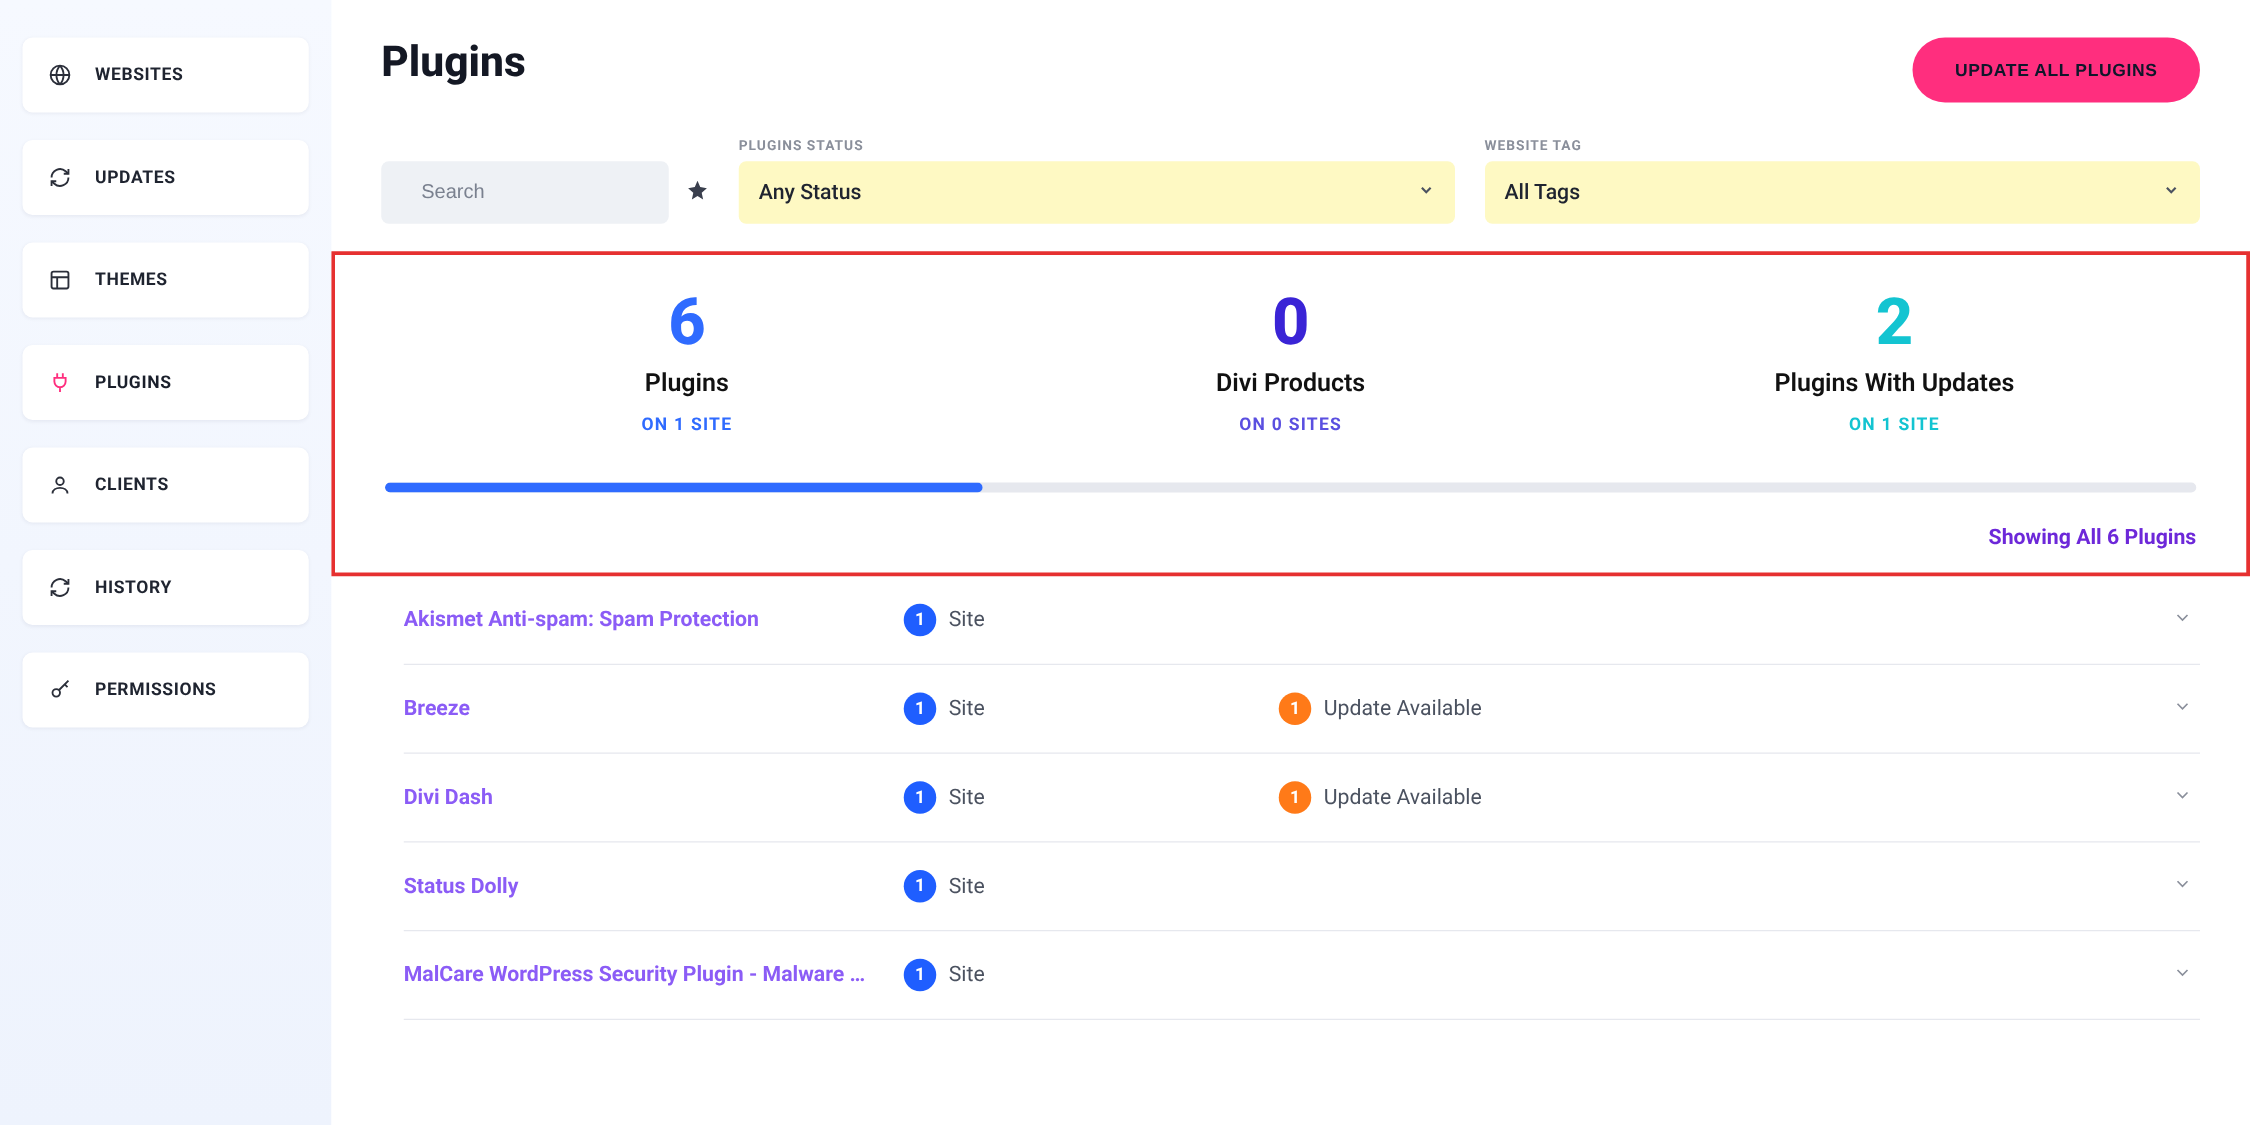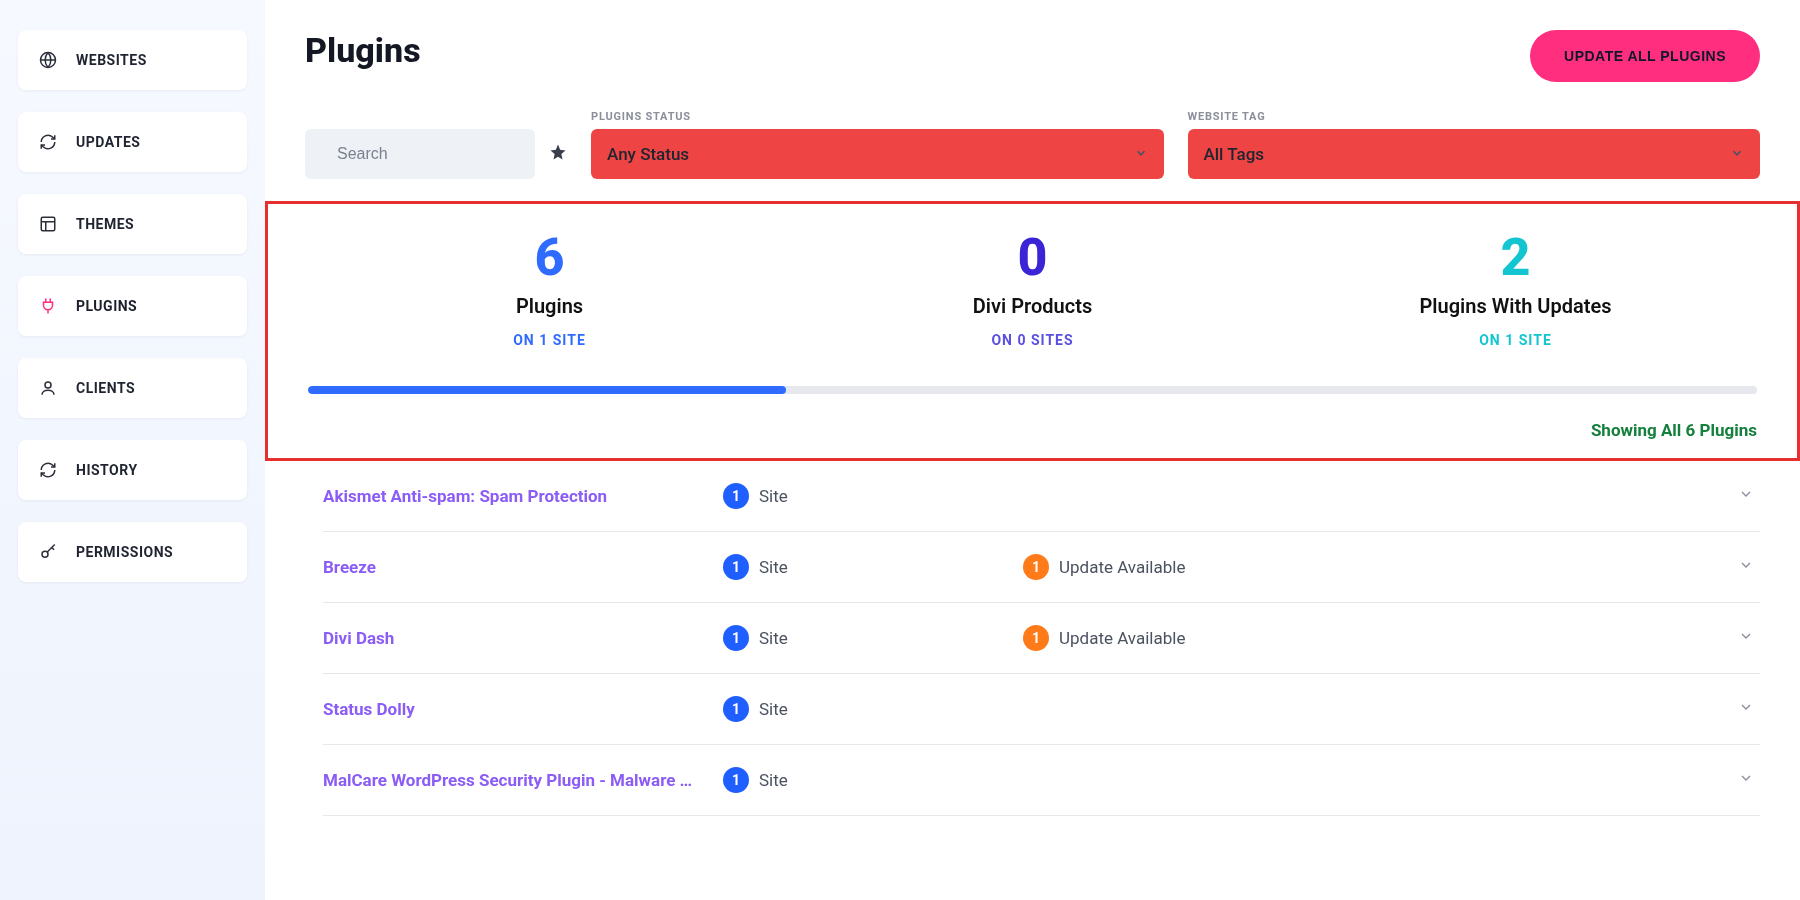--- a/index.html
+++ b/index.html
@@ -40,40 +40,40 @@
 .search-wrap { display:flex; align-items:center; gap:14px; }
 .search-input {
   width:230px; height:50px; border:none; background:#eef1f5; border-radius:6px;
   padding:0 32px; font-size:16px; color:#14532d;
 }
 .search-input::placeholder { color:#7a818f; }
 .star-icon { color:#3a3f4d; }
 .filter-group { display:flex; flex-direction:column; gap:6px; flex:1; }
 .filter-label { font-size:11px; font-weight:700; letter-spacing:0.8px; color:#8a8f9b; text-transform:uppercase; }
 .select {
-  height:50px; background:#ef4444; border:none; border-radius:6px;
+  height:50px; background:#fef9c3; border:none; border-radius:6px;
   display:flex; align-items:center; justify-content:space-between;
   padding:0 16px; font-size:17px; color:#1f2430; font-weight:500; cursor:pointer;
 }
 .chev { color:#4b5260; }
 .highlight-box { border:3px solid #e63030; padding:10px 0 18px 0; margin: -6px -40px 0 -40px; }
 .stats-row { display:flex; padding:12px 40px 0 40px; }
 .stat { flex:1; text-align:center; cursor:pointer; padding:6px 0 10px 0; }
 .stat-num { font-size:52px; font-weight:800; line-height:1; margin-bottom:10px; }
 .stat-num.blue { color:#2f6bff; }
 .stat-num.indigo { color:#3a24d6; }
 .stat-num.teal { color:#13c4d1; }
 .stat-title { font-size:20px; font-weight:600; color:#111; margin-bottom:14px; }
 .stat-sub { font-size:14px; font-weight:700; letter-spacing:1px; }
 .stat-sub.blue { color:#2f6bff; }
 .stat-sub.indigo { color:#5a4fe0; }
 .stat-sub.teal { color:#13c4d1; }
 .progress-track { height:8px; background:#e6e8ee; margin:28px 40px 0 40px; border-radius:6px; overflow:hidden; }
 .progress-fill { height:100%; background:#2f6bff; border-radius:6px; }
-.showing { text-align:right; padding:26px 40px 0 0; font-size:17px; font-weight:700; color:#15803d; }
+.showing { text-align:right; padding:26px 40px 0 0; font-size:17px; font-weight:700; color:#6d28d9; }
 .plugin-list { padding:0 0 0 18px; }
 .plugin-row {
   display:grid; grid-template-columns: 400px 300px 1fr 40px;
   align-items:center; padding:22px 0; border-bottom:1px solid #e6e8ee;
   cursor:pointer;
 }
 .plugin-name { font-size:17px; font-weight:700; color:#8b5cf6; overflow:hidden; text-overflow:ellipsis; white-space:nowrap; }
 .site-cell, .update-cell { display:flex; align-items:center; gap:10px; font-size:17px; color:#4b5260; }
 .count-badge {
   display:inline-flex; align-items:center; justify-content:center;

